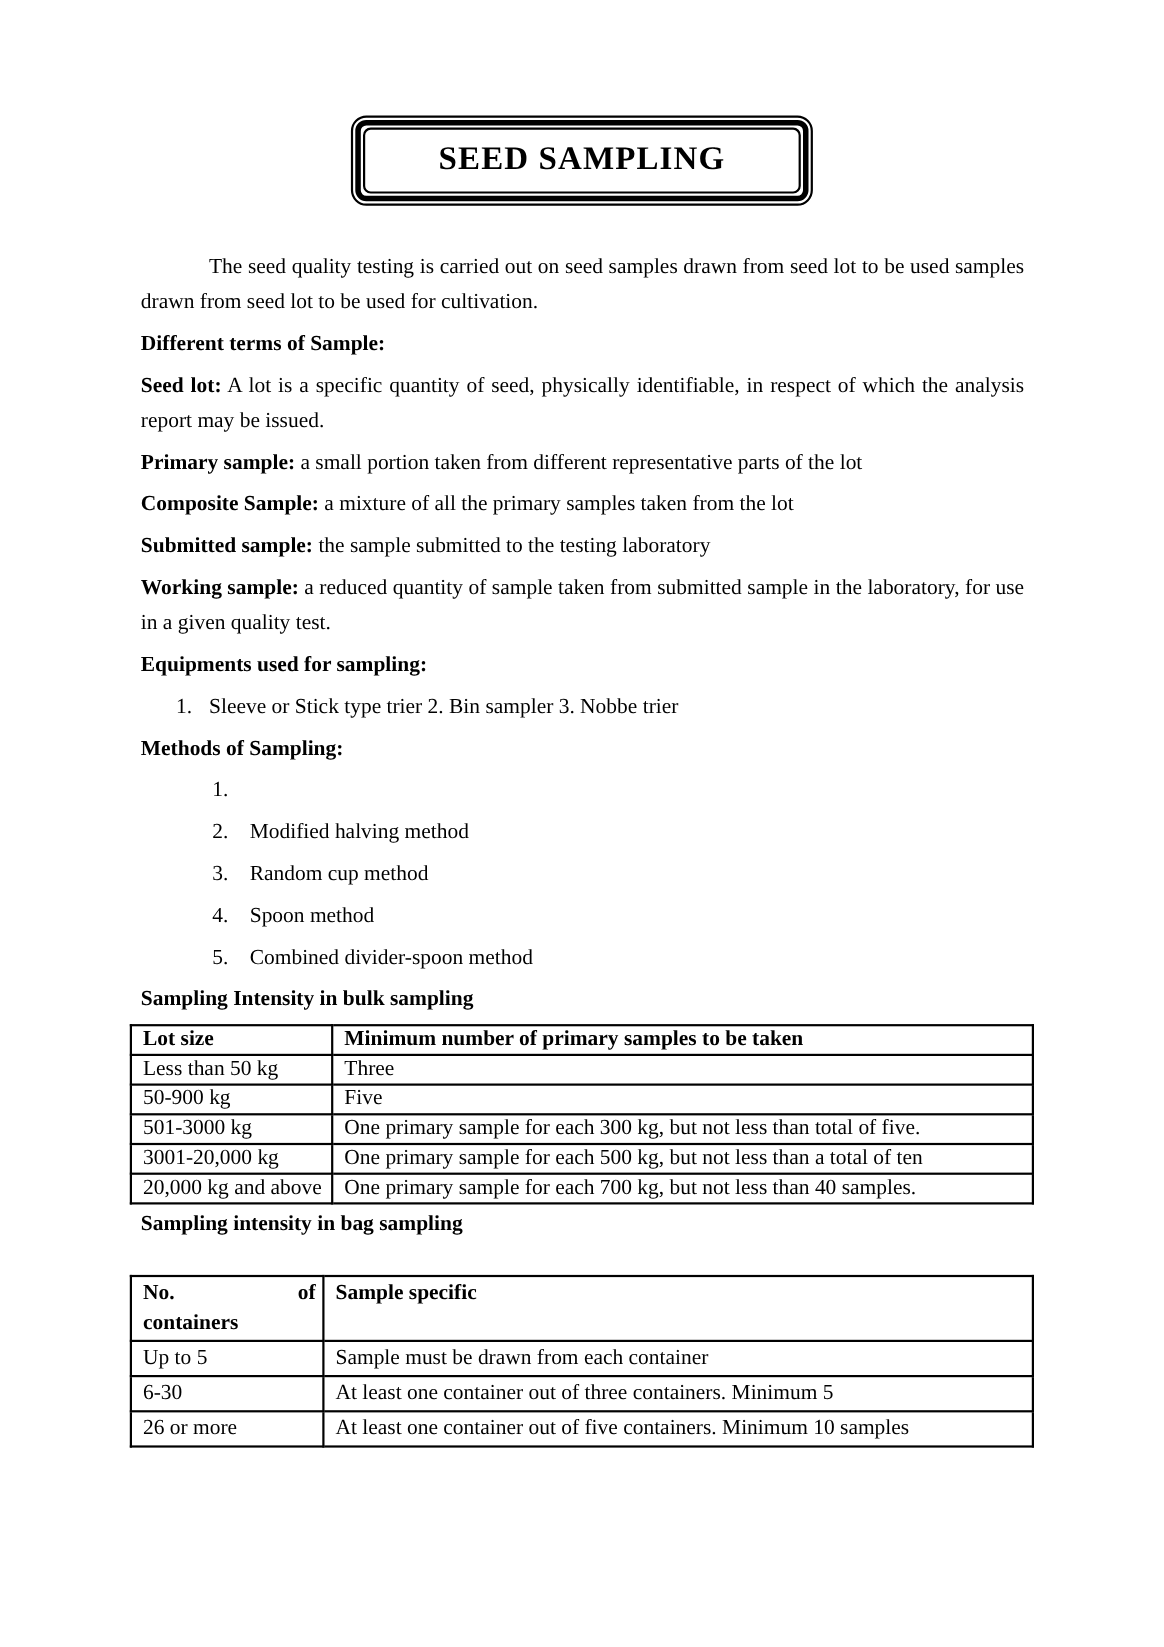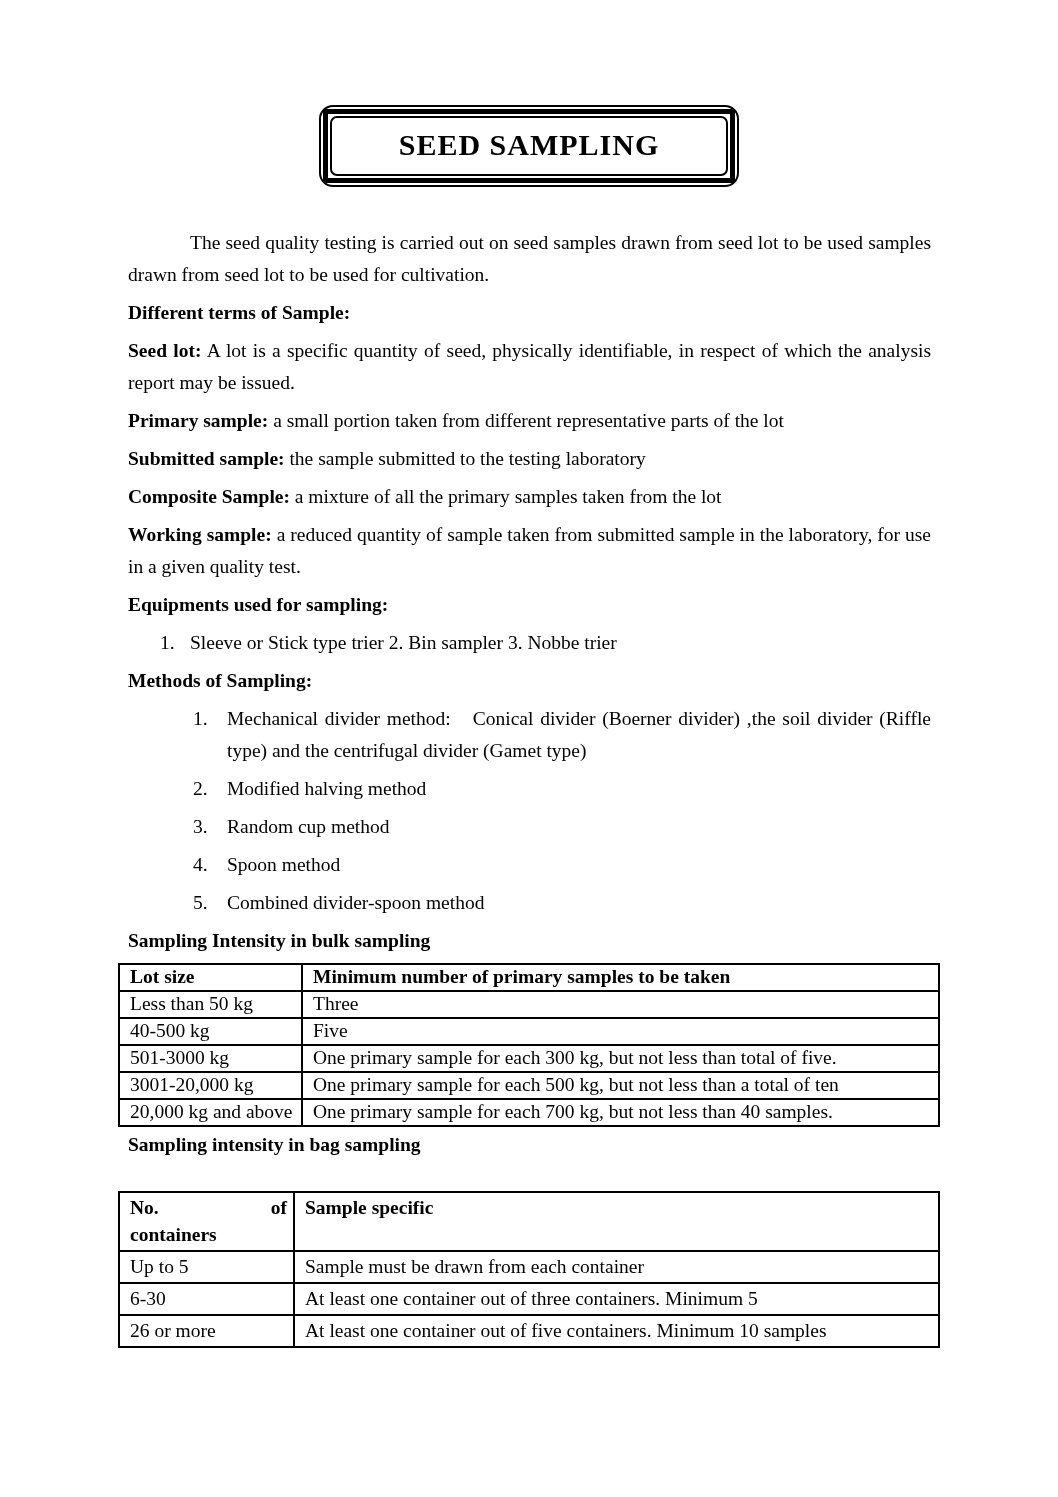--- a/index.html
+++ b/index.html
@@ -11,21 +11,21 @@
     margin: 0 auto;
     background: #ffffff;
     color: #000;
     font-family: "Liberation Serif", "DejaVu Serif", serif;
     font-size: 19.5px;
     overflow: hidden;
   }
   
   .title-wrap { width: 420px; margin: 105px auto 0 auto; }
   .tb-outer { border: 2px solid #000; border-radius: 14px; padding: 2px; }
-  .tb-mid   { border: 5px solid #000; border-radius: 0; padding: 2px; }
+  .tb-mid   { border: 5px solid #000; border-radius: 10px; padding: 2px; }
   .tb-inner { border: 2px solid #000; border-radius: 7px; padding: 12px 6px 14px 6px; text-align: center; }
   .doc-title {
     font-size: 30px;
     font-weight: bold;
     letter-spacing: 1px;
     line-height: 1;
     font-family: "Liberation Serif", "DejaVu Serif", serif;
   }
   
   .content { width: 822px; margin: 40px 118px 0 118px; }
@@ -79,38 +79,37 @@
   <div class="content">
 
     <p class="intro">The seed quality testing is carried out on seed samples drawn from seed lot to be used samples drawn from seed lot to be used for cultivation.</p>
 
     <p class="heading">Different terms of Sample:</p>
 
     <p><b class="runin">Seed lot:</b> <span>A lot is a specific quantity of seed, physically identifiable, in respect of which the analysis report may be issued.</span></p>
 
     <p><b class="runin">Primary sample:</b> <span>a small portion taken from different representative parts of the lot</span></p>
 
+    <p><b class="runin">Composite Sample:</b> <span>a mixture of all the primary samples taken from the lot</span></p>
+
     <p><b class="runin">Submitted sample:</b> <span>the sample submitted to the testing laboratory</span></p>
-
-    <p><b class="runin">Composite Sample:</b> <span>a mixture of all the primary samples taken from the lot</span></p>
 
     <p><b class="runin">Working sample:</b> <span>a reduced quantity of sample taken from submitted sample in the laboratory, for use in a given quality test.</span></p>
 
     <p class="heading">Equipments used for sampling:</p>
 
     <div class="equip-item">
       <span class="num">1.</span>
       <span>Sleeve or Stick type trier 2. Bin sampler 3. Nobbe trier</span>
     </div>
 
     <p class="heading">Methods of Sampling:</p>
 
     <div class="method-item">
       <span class="num">1.</span>
-      <span class="mtext"><span class="method-label">Mechanical divider method:</span><span>Conical divider (Boerner divider) ,the soil divider (Riffle type) and the centrifugal divider (Gamet type)</span></span>
     </div>
 
     <div class="method-item">
       <span class="num">2.</span>
       <span class="mtext">Modified halving method</span>
     </div>
 
     <div class="method-item">
       <span class="num">3.</span>
       <span class="mtext">Random cup method</span>
@@ -132,21 +131,21 @@
       <tbody>
           <tr>
         <th class="col1">Lot size</th>
         <th>Minimum number of primary samples to be taken</th>
       </tr>
       <tr>
         <td class="col1">Less than 50 kg</td>
         <td>Three</td>
       </tr>
       <tr>
-        <td class="col1">40-500 kg</td>
+        <td class="col1">50-900 kg</td>
         <td>Five</td>
       </tr>
       <tr>
         <td class="col1">501-3000 kg</td>
         <td>One primary sample for each 300 kg, but not less than total of five.</td>
       </tr>
       <tr>
         <td class="col1">3001-20,000 kg</td>
         <td>One primary sample for each 500 kg, but not less than a total of ten</td>
       </tr>

